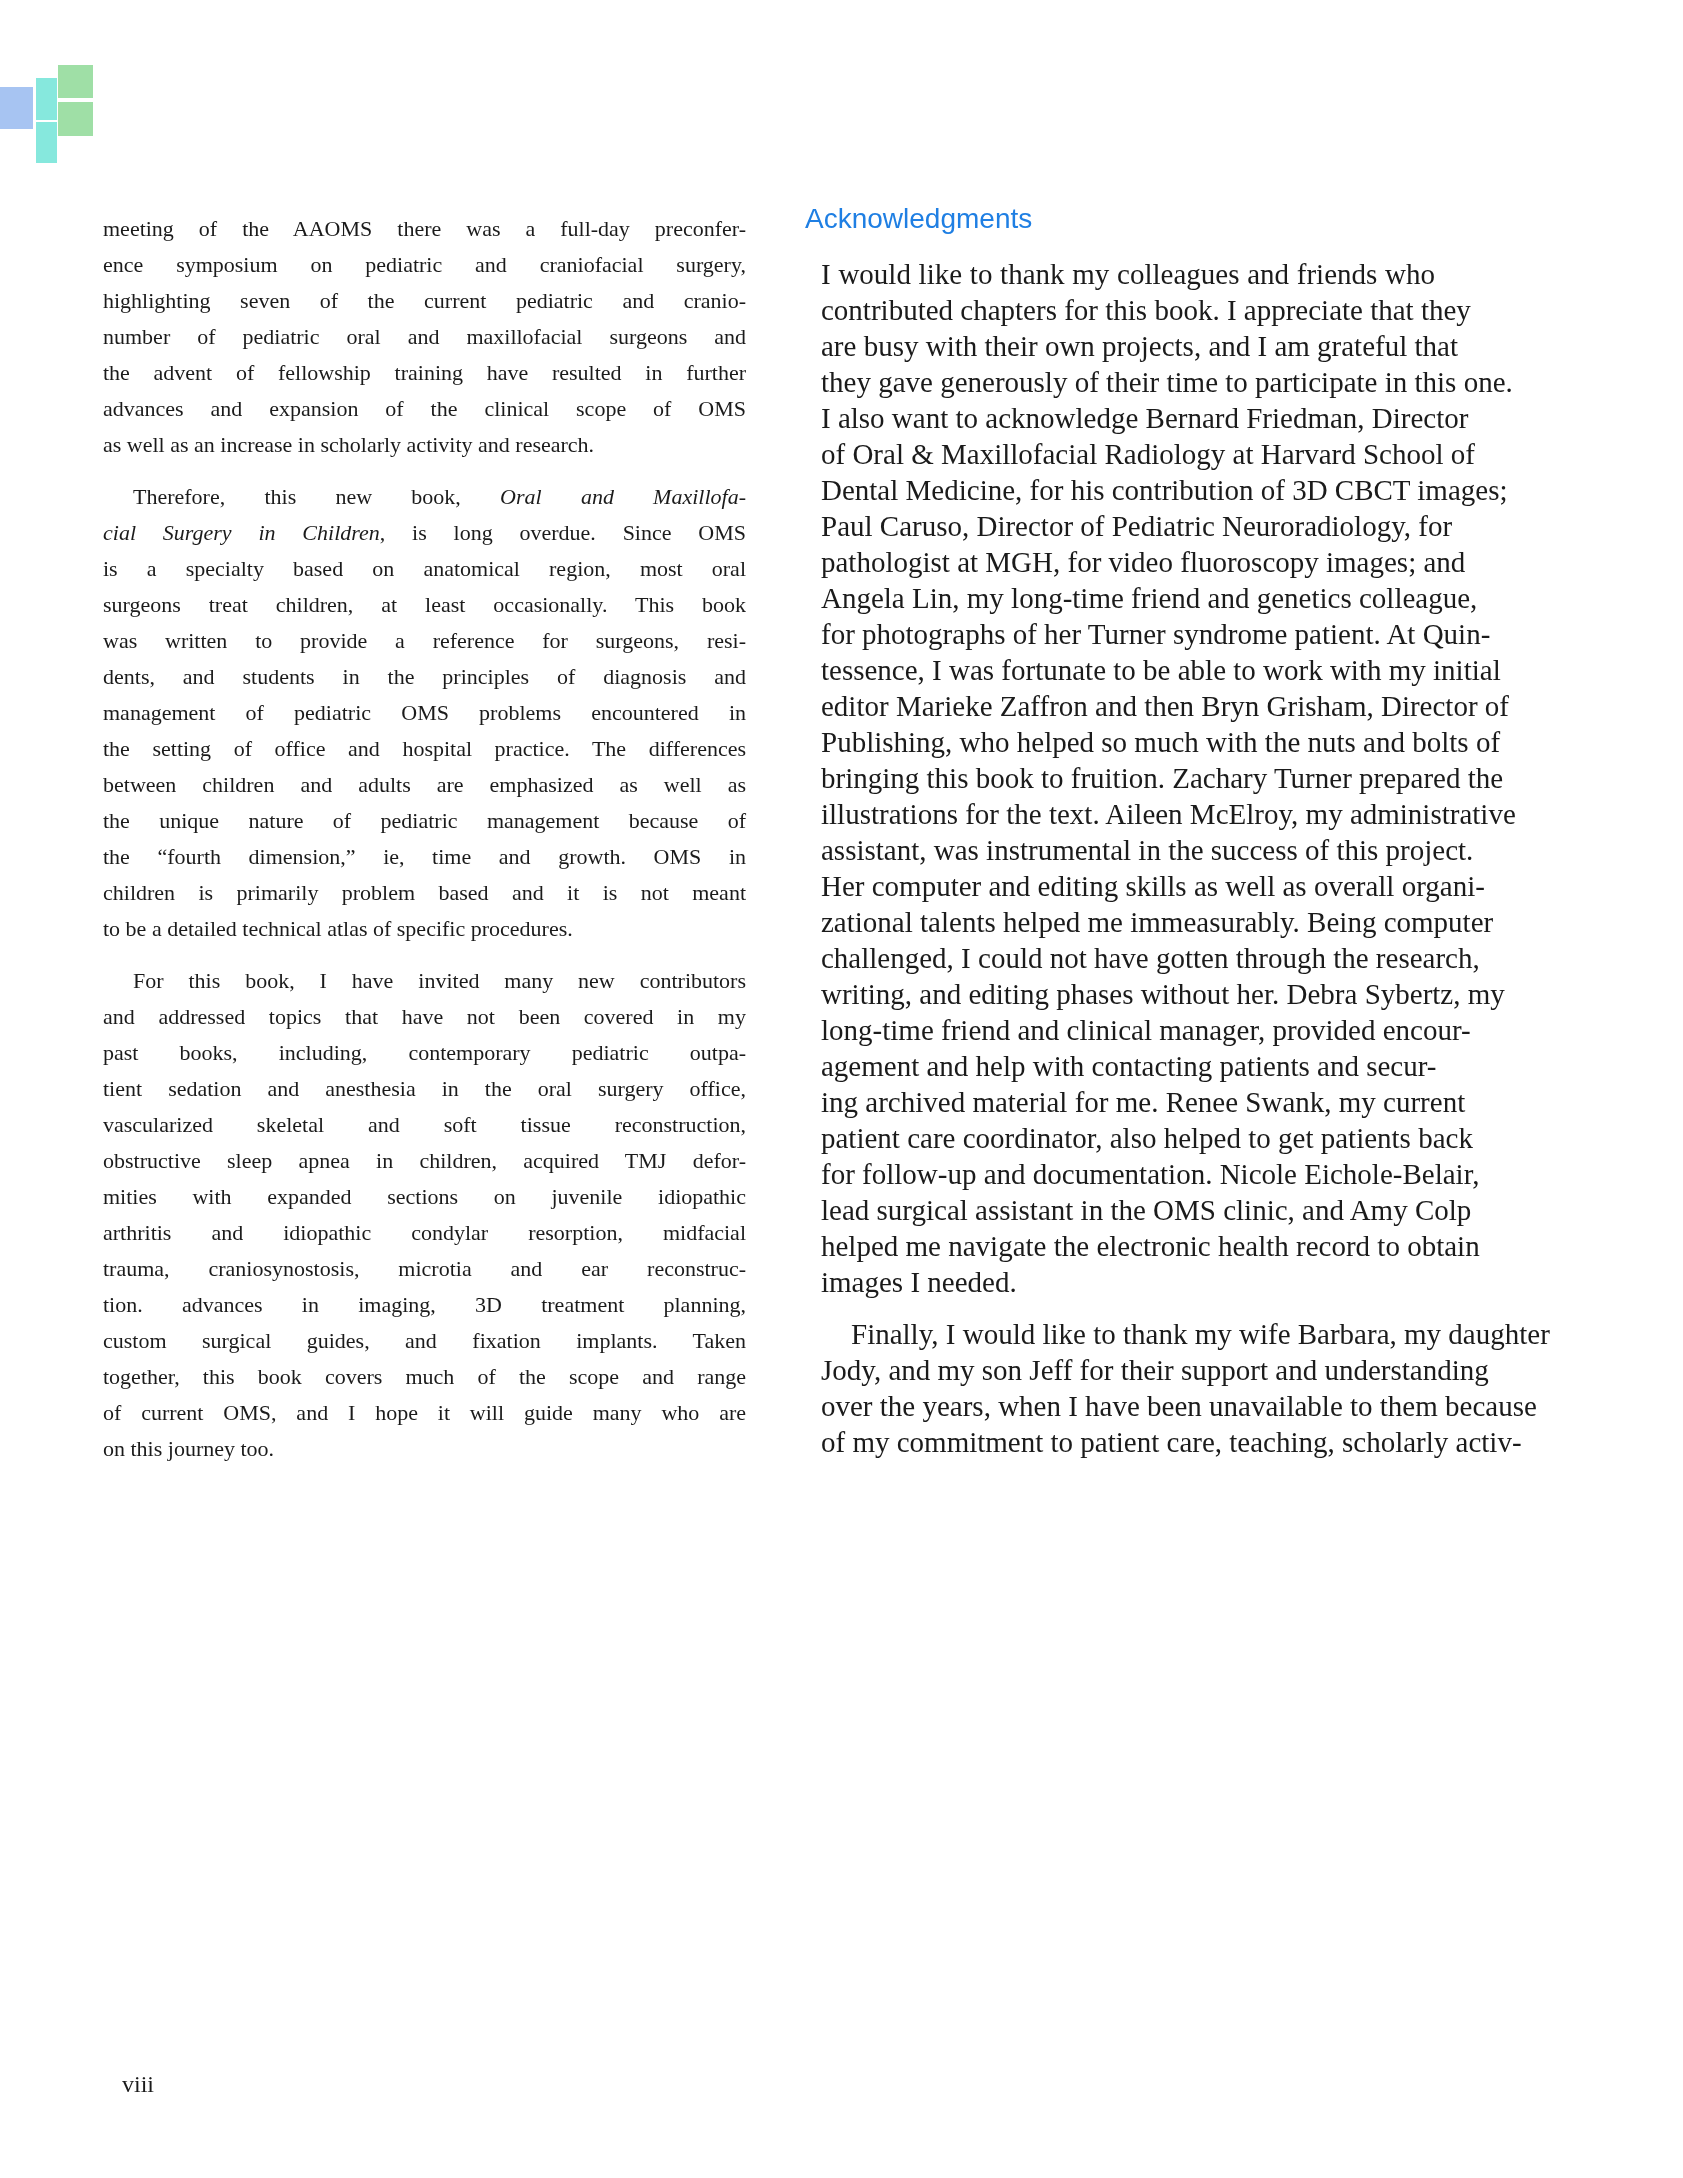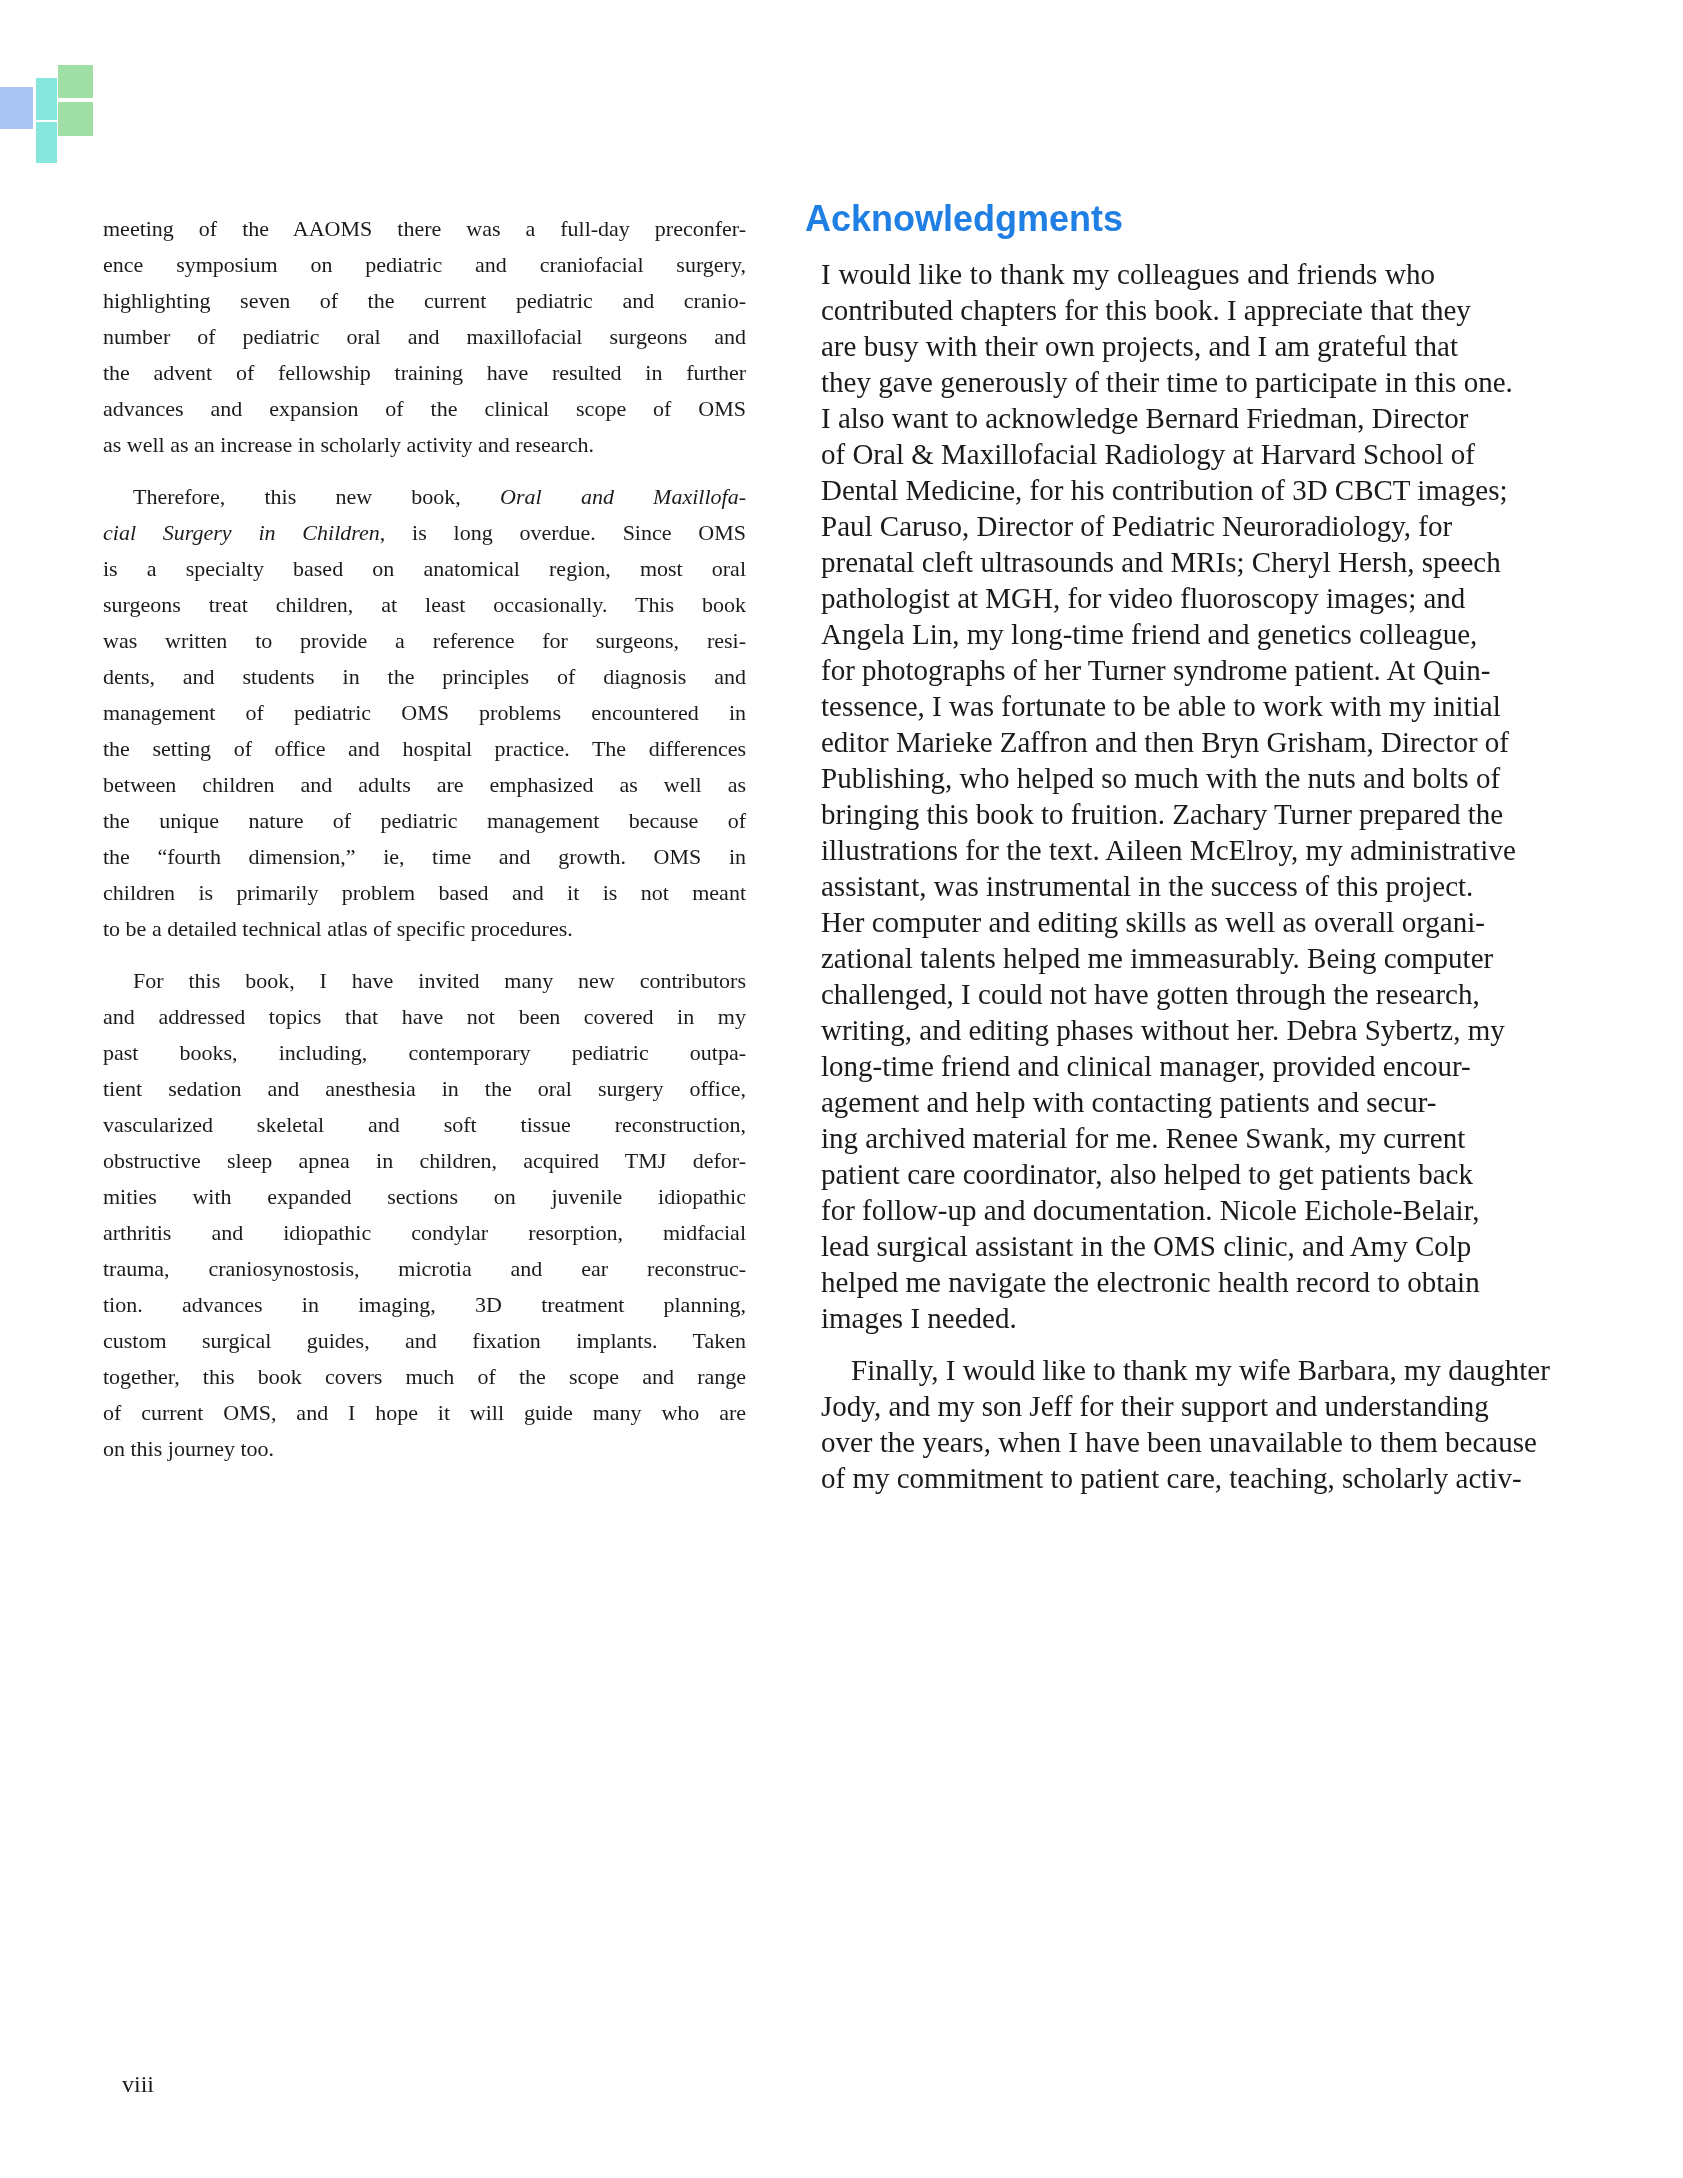--- a/index.html
+++ b/index.html
@@ -25,23 +25,23 @@
   
   .column { position: absolute; }
   .col-left  { left: 87px;  top: 195px; width: 675px; }
   .col-right { left: 805px; top: 198px; width: 646px; }
 
   .col-left  { font-size: 22px; }
   .col-right .body-text { font-size: 29px; }
 
   .section-heading {
     font-family: "Liberation Sans", "DejaVu Sans", sans-serif;
-    font-size: 36px;
+    font-size: 28px;
     line-height: 42px;
-    font-weight: 700;
+    font-weight: 400;
     letter-spacing: 0;
   }
 
   .para { margin: 16px; }
   .line {
     line-height: 36px;
     text-align: justify;
     text-align-last: justify;
     white-space: nowrap;
   }
@@ -116,21 +116,20 @@
   <div class="body-text" id="col-right-body">
       <div class="para">
         <div class="line"><span>I would like to thank my colleagues and friends who</span></div>
         <div class="line"><span>contributed chapters for this book. I appreciate that they</span></div>
         <div class="line"><span>are busy with their own projects, and I am grateful that</span></div>
         <div class="line"><span>they gave generously of their time to participate in this one.</span></div>
         <div class="line"><span>I also want to acknowledge Bernard Friedman, Director</span></div>
         <div class="line"><span>of Oral &amp; Maxillofacial Radiology at Harvard School of</span></div>
         <div class="line"><span>Dental Medicine, for his contribution of 3D CBCT images;</span></div>
         <div class="line"><span>Paul Caruso, Director of Pediatric Neuroradiology, for</span></div>
-        <div class="line"><span>prenatal cleft ultrasounds and MRIs; Cheryl Hersh, speech</span></div>
         <div class="line"><span>pathologist at MGH, for video fluoroscopy images; and</span></div>
         <div class="line"><span>Angela Lin, my long-time friend and genetics colleague,</span></div>
         <div class="line"><span>for photographs of her Turner syndrome patient. At Quin-</span></div>
         <div class="line"><span>tessence, I was fortunate to be able to work with my initial</span></div>
         <div class="line"><span>editor Marieke Zaffron and then Bryn Grisham, Director of</span></div>
         <div class="line"><span>Publishing, who helped so much with the nuts and bolts of</span></div>
         <div class="line"><span>bringing this book to fruition. Zachary Turner prepared the</span></div>
         <div class="line"><span>illustrations for the text. Aileen McElroy, my administrative</span></div>
         <div class="line"><span>assistant, was instrumental in the success of this project.</span></div>
         <div class="line"><span>Her computer and editing skills as well as overall organi-</span></div>

